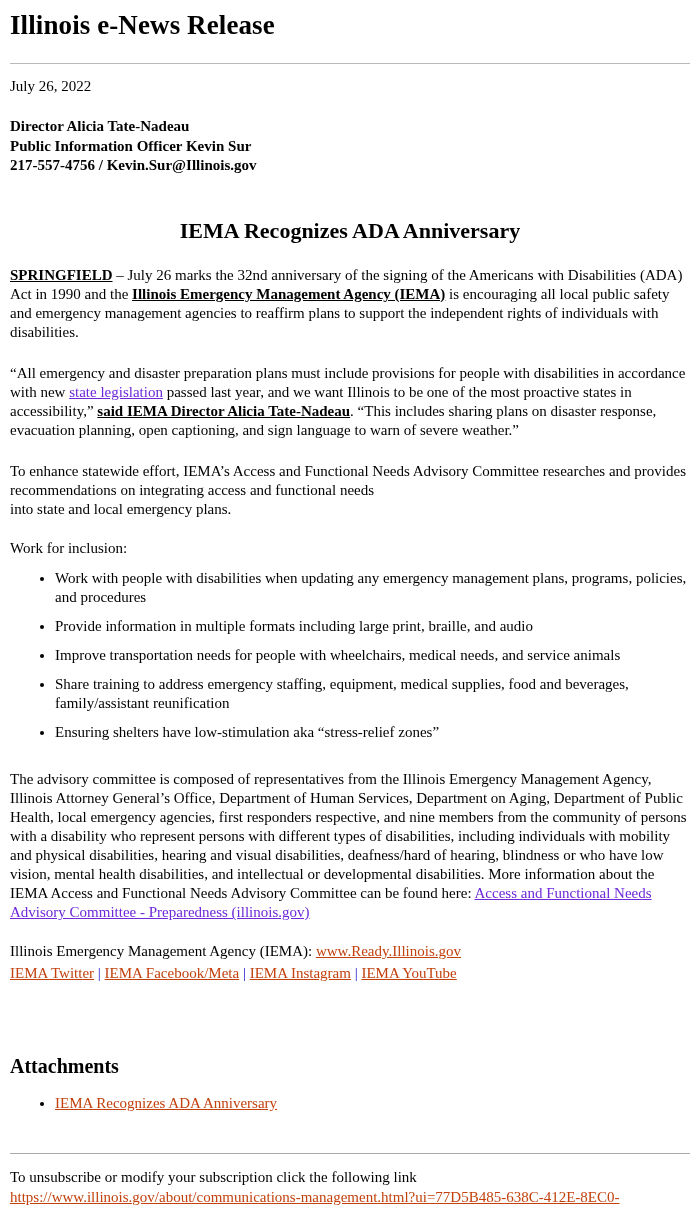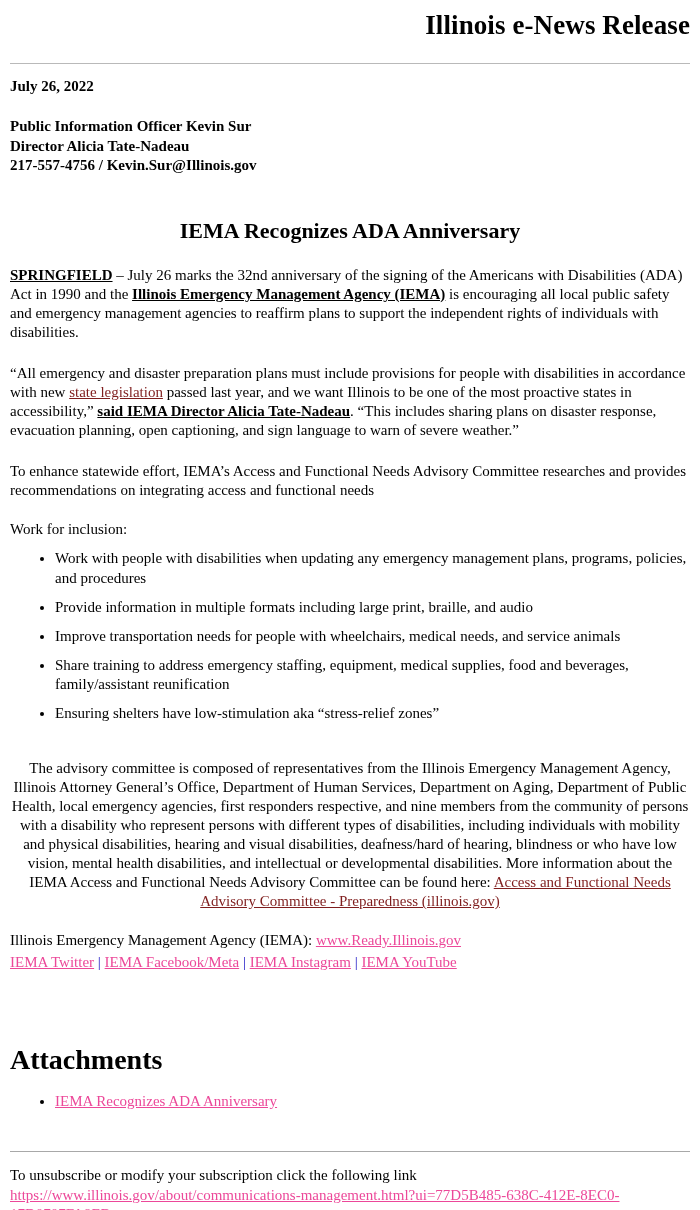--- a/index.html
+++ b/index.html
@@ -14,36 +14,36 @@
     color: #000000;
     -webkit-font-smoothing: none;
   }
   .page {
     width: 700px;
     box-sizing: border-box;
     padding: 0 10px;
     position: relative;
   }
   .doc-title {
-    text-align: right;
+    text-align: left;
     font-size: 27px;
     font-weight: bold;
     line-height: 1.15;
     margin: 10px 0 0 0;
     letter-spacing: 0.1px;
   }
   hr.rule {
     border: 0;
     border-top: 1px solid #b9b9b9;
     margin: 22px 0 0 0;
     height: 0;
   }
   .date-line {
     font-size: 15px;
-    font-weight: bold;
+    font-weight: normal;
     margin: 14px 0 0 0;
   }
   .contact-block {
     font-size: 15px;
     font-weight: bold;
     line-height: 1.30;
     margin: 22px 0 0 0;
   }
   .contact-block div { white-space: nowrap; }
   .release-headline {
@@ -64,26 +64,26 @@
     font-size: 15px;
     line-height: 1.27;
     margin: 10px 0 0 0;
     padding-left: 45px;
     list-style-type: disc;
   }
   ul.tips-list li { margin: 10px 0 0 0; }
   ul.attach-list { margin-top: 16px; }
   b, strong { font-weight: bold; text-decoration: underline; }
   a {
-    color: #7f1d1d;
+    color: #6d28d9;
     text-decoration: underline;
   }
-  a.visited-link { color: #ec4899; margin-top: 8px; }
+  a.visited-link { color: #c2410c; margin-top: 8px; }
   .attachments-heading {
-    font-size: 28px;
+    font-size: 20px;
     font-weight: bold;
     margin: 72px 0 0 0;
   }
   hr.footer-rule {
     border: 0;
     border-top: 1px solid #a8a8a8;
     margin: 40px 0 0 0;
   }
   p.footer-text {
     font-size: 15px;
@@ -103,50 +103,51 @@
 
 <div class="page">
 
   <h1 class="doc-title">Illinois e-News Release</h1>
 
   <hr class="rule">
 
   <div class="date-line">July 26, 2022</div>
 
   <div class="contact-block">
+    <div>Director Alicia Tate-Nadeau</div>
     <div>Public Information Officer Kevin Sur</div>
-    <div>Director Alicia Tate-Nadeau</div>
     <div>217-557-4756 / Kevin.Sur@Illinois.gov</div>
   </div>
 
   <h2 class="release-headline">IEMA Recognizes ADA Anniversary</h2>
 
   <p class="body-text">
     <b>SPRINGFIELD</b><span> – July 26 marks the 32nd anniversary of the signing of the Americans with Disabilities (ADA) Act in 1990 and the </span><b>Illinois Emergency Management Agency (IEMA)</b><span> is encouraging all local public safety and emergency management agencies to reaffirm plans to support the independent rights of individuals with disabilities.</span>
   </p>
 
   <p class="body-text">
     <span>“All emergency and disaster preparation plans must include provisions for people with disabilities in accordance with new </span><a href="#">state legislation</a><span> passed last year, and we want Illinois to be one of the most proactive states in accessibility,” </span><b>said IEMA Director Alicia Tate-Nadeau</b><span>. “This includes sharing plans on disaster response, evacuation planning, open captioning, and sign language to warn of severe weather.”</span>
   </p>
 
   <p class="body-text">
     <span>To enhance statewide effort, IEMA’s Access and Functional Needs Advisory Committee researches and provides recommendations on integrating access and functional needs</span><br>
+    <span>into state and local emergency plans.</span>
   </p>
 
   <p class="body-text tight">Work for inclusion:</p>
 
   <ul class="tips-list">
     <li>Work with people with disabilities when updating any emergency management plans, programs, policies, and procedures</li>
     <li>Provide information in multiple formats including large print, braille, and audio</li>
     <li>Improve transportation needs for people with wheelchairs, medical needs, and service animals</li>
     <li>Share training to address emergency staffing, equipment, medical supplies, food and beverages, family/assistant reunification</li>
     <li>Ensuring shelters have low-stimulation aka “stress-relief zones”</li>
   </ul>
 
-  <p class="body-text" style="margin-top:36px;text-align:center;">
+  <p class="body-text" style="margin-top:28px;">
     <span>The advisory committee is composed of representatives from the Illinois Emergency Management Agency, Illinois Attorney General’s Office, Department of Human Services, Department on Aging, Department of Public Health, local emergency agencies, first responders respective, and nine members from the community of persons with a disability who represent persons with different types of disabilities, including individuals with mobility and physical disabilities, hearing and visual disabilities, deafness/hard of hearing, blindness or who have low vision, mental health disabilities, and intellectual or developmental disabilities. More information about the IEMA Access and Functional Needs Advisory Committee can be found here: </span> <a href="#">Access and Functional Needs Advisory Committee - Preparedness (illinois.gov)</a>
   </p>
 
 
   <p class="links-line">
     <span>Illinois Emergency Management Agency (IEMA): </span><a href="#" class="visited-link">www.Ready.Illinois.gov</a>
   </p>
 
   <p class="links-line" style="margin-top:2px;">
     <a href="#" class="visited-link">IEMA Twitter</a><span class="sep"> | </span><a href="#" class="visited-link">IEMA Facebook/Meta</a><span class="sep"> | </span><a href="#" class="visited-link">IEMA Instagram</a><span class="sep"> | </span><a href="#" class="visited-link">IEMA YouTube</a>

